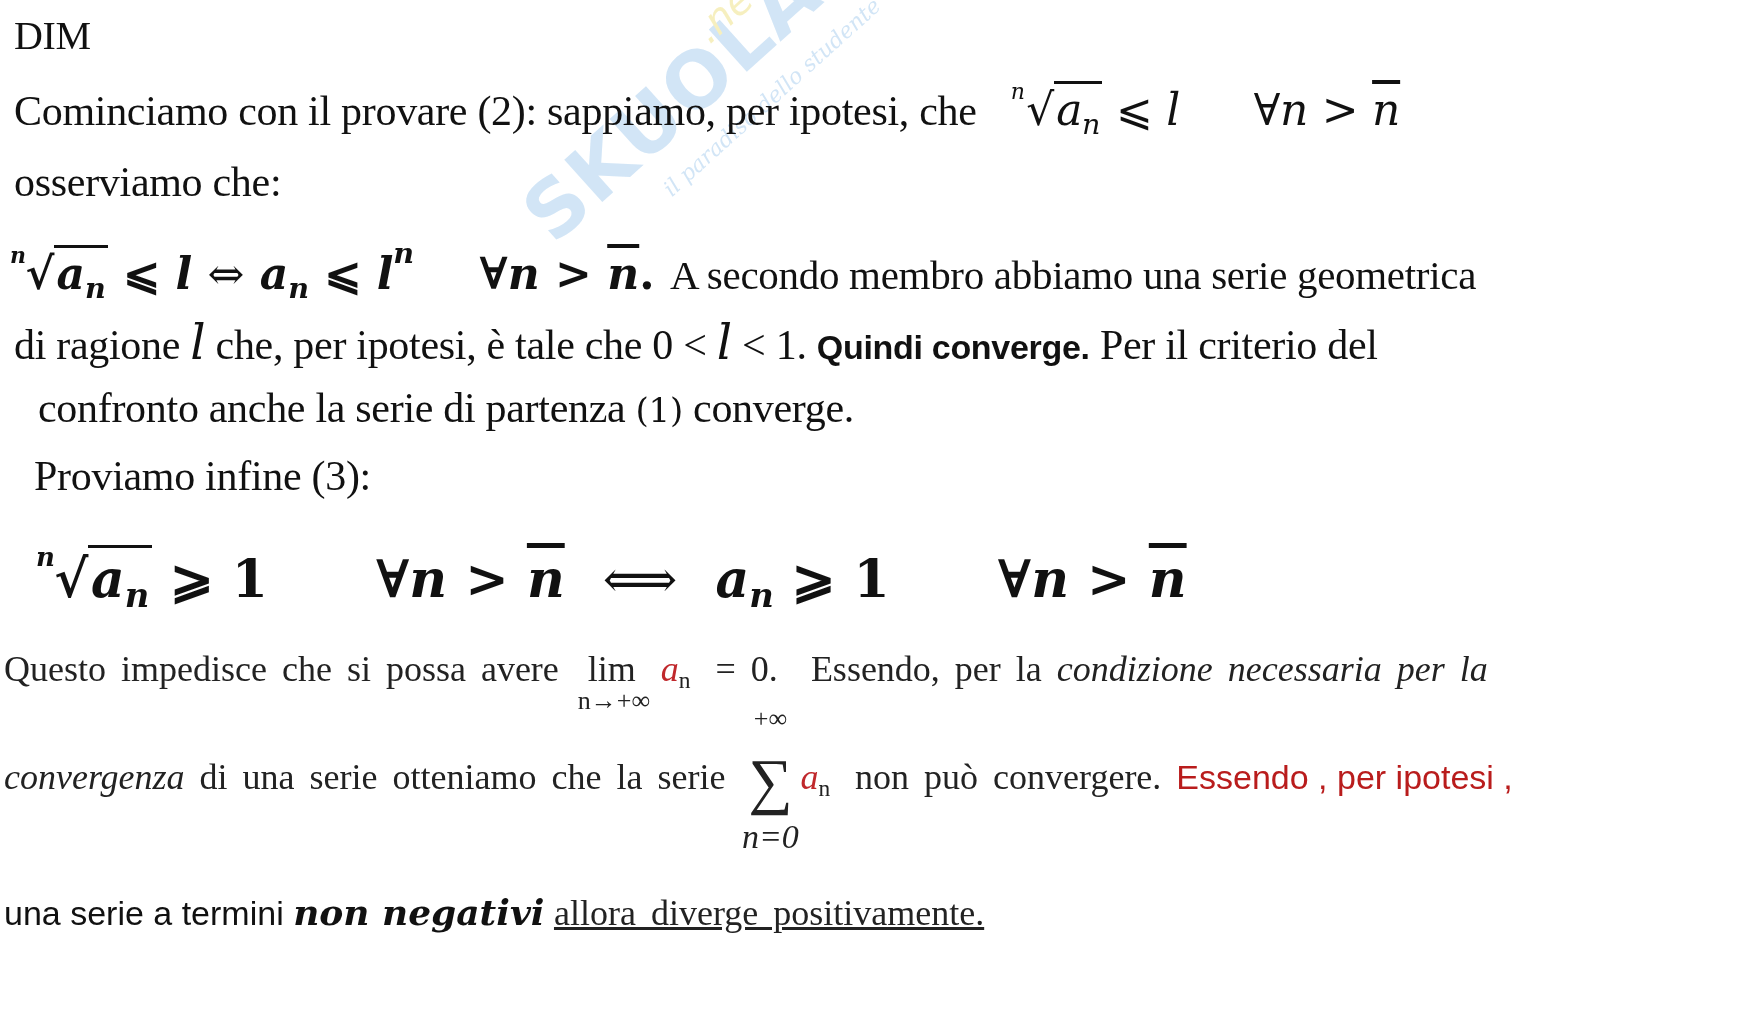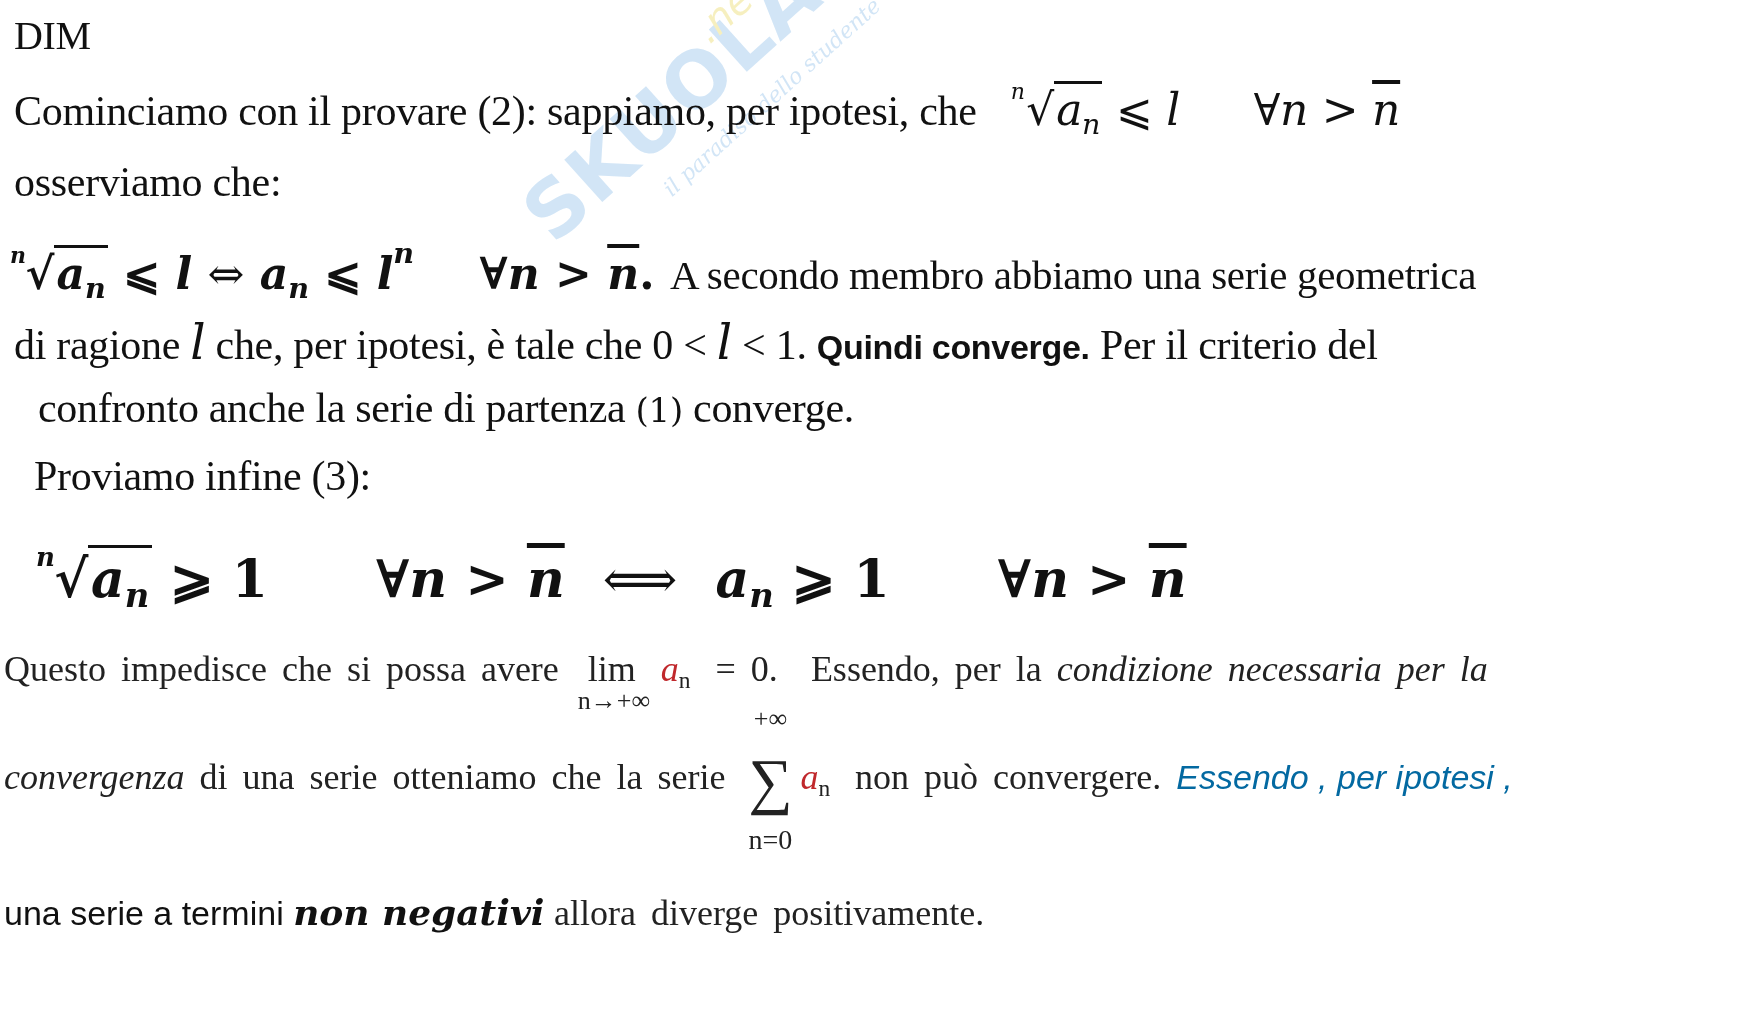--- a/index.html
+++ b/index.html
@@ -22,21 +22,21 @@
   .root .sym { padding-left: 0.35em; }
   .root .rad { border-top: 3px solid #111; padding: 0 0.05em; text-align: right; }
   .overbar { text-decoration: overline; }
   .sub { font-size: 0.65em; vertical-align: -0.3em; }
   .sup { font-size: 0.65em; vertical-align: 0.9em; }
   .limblock { display: inline-block; position: relative; text-align: center; vertical-align: top; }
   .limblock .under { position: absolute; left: -10px; top: 38px; font-size: 26px; white-space: nowrap; }
   .sumblock { display: inline-block; position: relative; vertical-align: middle; width: 60px; text-align: center; }
   .sumblock .top { position: absolute; top: -46px; left: 0; width: 60px; font-size: 26px; }
   .sumblock .sig { font-size: 62px; line-height: 1; }
-  .sumblock .bot { position: absolute; bottom: -44px; left: 0; width: 60px; font-size: 28px; }
+  .sumblock .bot { position: absolute; bottom: -44px; left: 0; width: 60px; font-size: 34px; font-style: italic; }
   .watermark {
     position: absolute; left: 520px; top: 60px; width: 330px; height: 170px;
     transform: rotate(-42deg); transform-origin: center; pointer-events: none;
     opacity: 0.35;
   }
   .wm-main { font-family: "DejaVu Sans", sans-serif; font-weight: bold; font-size: 78px; color: #7fb6e6; letter-spacing: 2px; }
   .wm-net { font-family: "DejaVu Sans", sans-serif; font-style: italic; font-size: 40px; color: #e8d44a; position: absolute; left: 250px; top: -10px; }
   .wm-sub { font-family: "DejaVu Serif", serif; font-style: italic; font-size: 22px; color: #7fb6e6; position: absolute; left: 120px; top: 95px; white-space: nowrap; }
 </style>
 </head>
@@ -134,20 +134,20 @@
 
 <div class="line latex" style="left:4px; top:750px;">
   <span style="font-style:italic;">convergenza</span>
   <span>di una serie otteniamo che la serie</span>
   <span class="sumblock">
     <span class="top">+∞</span>
     <span class="sig">∑</span>
     <span class="bot">n=0</span>
   </span><span class="red" style="font-style:italic;">a</span><span class="sub">n</span>
   <span style="margin-left:10px;">non può convergere.</span>
-  <span class="sans" style="font-size:34px; color:#0369a1; word-spacing:0;font-style:italic;">Essendo , per ipotesi ,</span>
+  <span class="sans" style="font-size:34px; color:#b91c1c; word-spacing:0;">Essendo , per ipotesi ,</span>
 </div>
 
 <div class="line sans" style="left:4px; top:852px; font-size:34px; color:#111;">
   <span>una serie a termini</span>
   <span class="serifc" style="font-weight:bold; font-style:italic; font-size:36px;">non negativi</span>
-  <span class="latex" style="font-size:36px;">allora diverge positivamente.</span>
+  <span class="latex" style="font-size:36px;text-decoration:underline;">allora diverge positivamente.</span>
 </div>
 
 </body></html>

